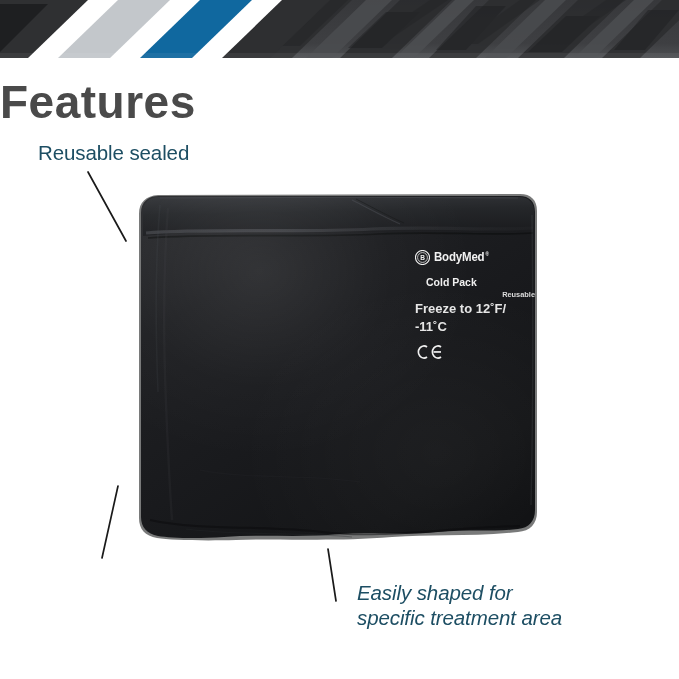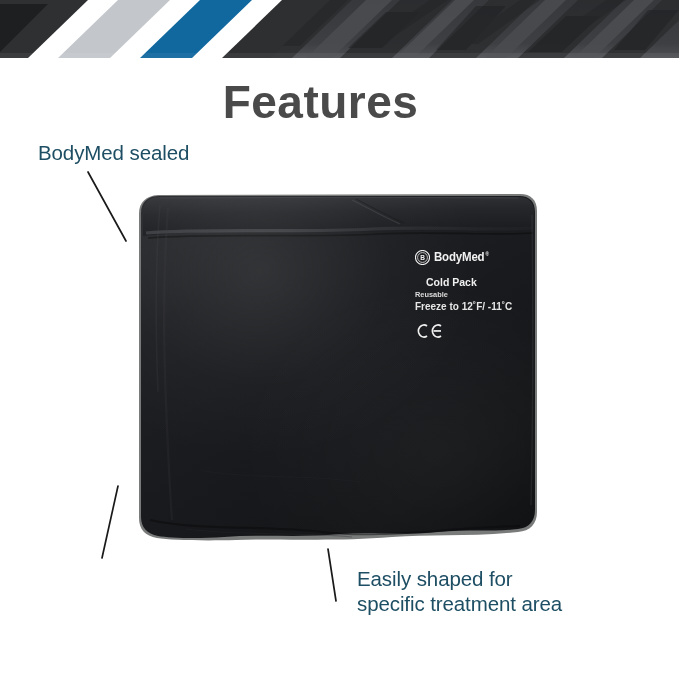--- a/index.html
+++ b/index.html
@@ -34,21 +34,20 @@
     background: #3b3c3f;
   }
   .banner svg { display: block; }
 
   
   .page-title {
     position: absolute;
     left: 0;
     top: 78px;
     width: 641px;
-    text-align: center;
     font-size: 46px;
     font-weight: bold;
     color: #4a4a4a;
     letter-spacing: 0.5px;
     line-height: 1.05;
   }
 
   
   .product-stage {
     position: absolute;
@@ -65,21 +64,21 @@
     position: absolute;
     color: #1d4e63;
     font-size: 20.5px;
     line-height: 25px;
     font-weight: normal;
     letter-spacing: -0.1px;
     white-space: pre-line;
   }
   .callout-securely { left: 38px;  top: 140px; }
   .callout-durability { left: 44px; top: 566px; }
-  .callout-shaped   { left: 357px; top: 566px; }
+  .callout-shaped   { left: 357px; top: 580px; font-style: italic; }
 
   
   .pack-label {
     position: absolute;
     left: 415px;
     top: 250px;
     width: 120px;
     color: #ffffff;
   }
   .logo-row {
@@ -115,23 +114,24 @@
     color: #f0f0f0;
     line-height: 1.25;
     margin-bottom: 1px;
     margin-left: 11px;
   }
   .label-sub {
     font-size: 7.4px;
     color: #dcdcdc;
     line-height: 1.35;
     font-weight: bold;
+    text-align: right;
   }
   .label-temp {
-    font-size: 10px;
+    font-size: 13px;
     color: #e6e6e6;
     line-height: 1.35;
     font-weight: bold;
     margin-top: 0px;
   }
   .ce-mark {
     margin-top: 10px;
     width: 30px;
     height: 14px;
   }
@@ -306,19 +306,19 @@
     <div class="label-sub">Reusable</div>
     <div class="label-temp">Freeze to 12˚F/ -11˚C</div>
 
     <svg class="ce-mark" viewBox="0 0 60 28" xmlns="http://www.w3.org/2000/svg">
       <path d="M 24,4 A 11,12 0 1 0 24,24" fill="none" stroke="#f0f0f0" stroke-width="3.6"></path>
       <path d="M 52,4 A 11,12 0 1 0 52,24" fill="none" stroke="#f0f0f0" stroke-width="3.6"></path>
       <rect x="37" y="12.2" width="15" height="3.4" fill="#f0f0f0"></rect>
     </svg>
   </div>
 
-  <div class="callout callout-securely">BodyMed sealed</div>
+  <div class="callout callout-securely">Reusable sealed</div>
 
 
   <div class="callout callout-shaped">Easily shaped for
 specific treatment area</div>
 
 </div>
 
 </body></html>

